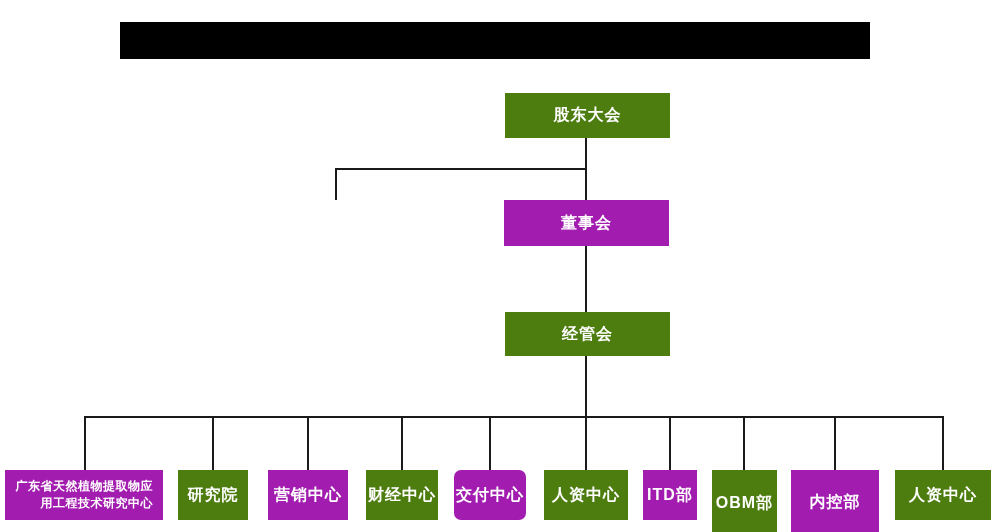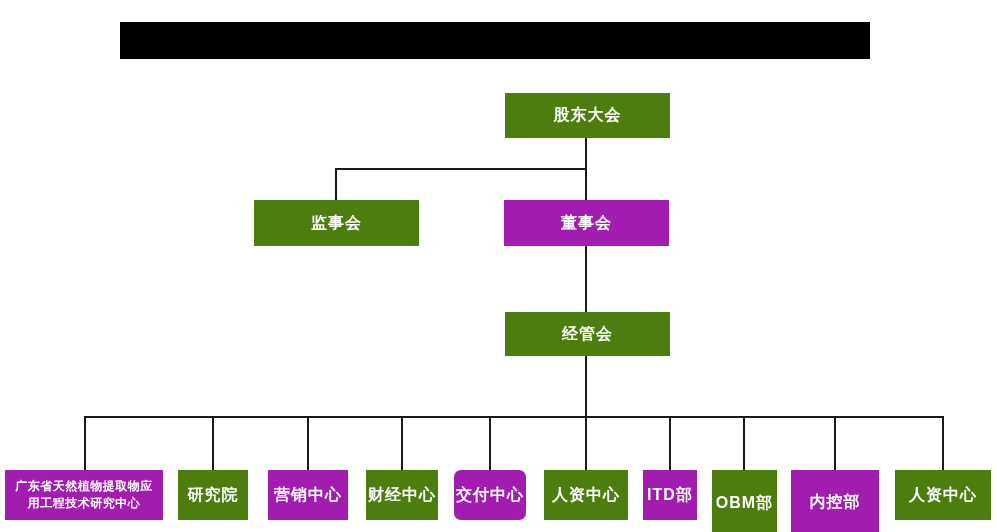--- a/index.html
+++ b/index.html
@@ -70,26 +70,25 @@
   <div class="vline" style="left:401px; top:416px; height:54px;"></div>
   <div class="vline" style="left:489px; top:416px; height:54px;"></div>
   <div class="vline" style="left:585px; top:416px; height:54px;"></div>
   <div class="vline" style="left:669px; top:416px; height:54px;"></div>
   <div class="vline" style="left:743px; top:416px; height:54px;"></div>
   <div class="vline" style="left:834px; top:416px; height:54px;"></div>
   <div class="vline" style="left:942px; top:416px; height:54px;"></div>
 
   <div class="node dark lvl" style="left:505px; top:93px; width:165px; height:45px;">股东大会</div>
 
-  <div class="node dark lvl" style="left:254px; top:200px; width:165px; height:46px;">监事会</div>
   <div class="node light lvl" style="left:504px; top:200px; width:165px; height:46px;">董事会</div>
 
   <div class="node dark lvl" style="left:505px; top:312px; width:165px; height:44px;">经管会</div>
 
-  <div class="node light dept-long" style="left:5px; top:470px; width:158px; height:50px;">广东省天然植物提取物应用工程技术研究中心</div>
+  <div class="node light dept-long" style="left:5px; top:470px; width:158px; height:50px;text-align:right;">广东省天然植物提取物应用工程技术研究中心</div>
   <div class="node dark dept" style="left:178px; top:470px; width:70px; height:50px;">研究院</div>
   <div class="node light dept" style="left:268px; top:470px; width:80px; height:50px;">营销中心</div>
   <div class="node dark dept" style="left:366px; top:470px; width:72px; height:50px;text-align:right;">财经中心</div>
   <div class="node light dept" style="left:454px; top:470px; width:72px; height:50px;border-radius:7px;">交付中心</div>
   <div class="node dark dept" style="left:544px; top:470px; width:84px; height:50px;">人资中心</div>
   <div class="node light dept" style="left:643px; top:470px; width:54px; height:50px;">ITD部</div>
   <div class="node dark dept" style="left:712px; top:470px; width:65px; height:66px;">OBM部</div>
   <div class="node light dept" style="left:791px; top:470px; width:88px; height:64px;">内控部</div>
   <div class="node dark dept" style="left:895px; top:470px; width:96px; height:50px;">人资中心</div>
 

